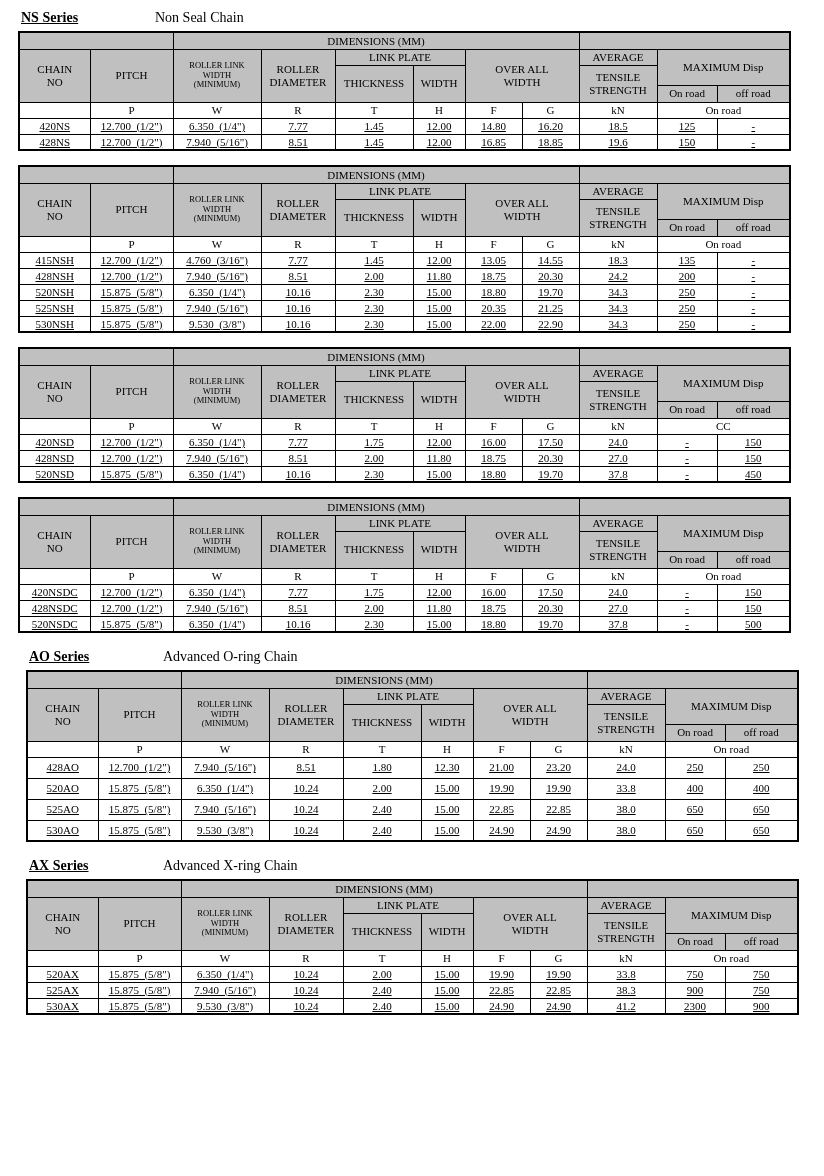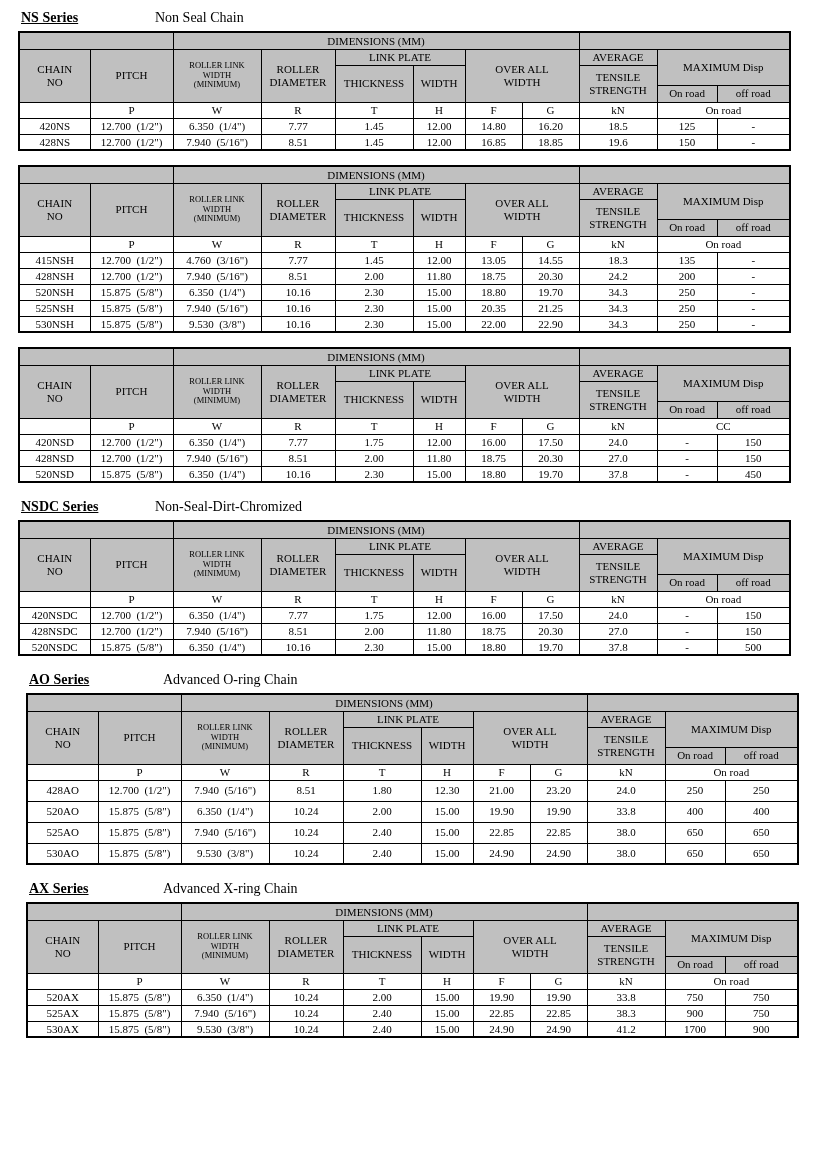--- a/index.html
+++ b/index.html
@@ -32,21 +32,21 @@
     overflow:hidden;
   }
   .spec thead th { background:var(--header-bg, #c0c0c0); }
   th.small-head { font-size:8.5px; line-height:1.15; }
   .hr1 { height:17px;padding-left:28px; }
   .hr2 { height:16px; }
   .hr3 { height:20px; }
   .hr4 { height:17px; }
   tr.units-row { height:16px; }
   tr.units-row td { background:#fff; }
-  tr.data-row { height:16px; }
+  tr.data-row { height:16px;text-decoration:underline; }
   tr.data-row td { background:#fff; white-space:pre; }
   .tbl-ao tr.data-row { height:21px; }
 </style>
 </head>
 <body>
 
 <div id="doc-root">
   <div class="section tbl-ns">
     <div class="title-line">
       <span class="series">NS Series</span><span class="subtitle">Non Seal Chain</span>
@@ -366,23 +366,20 @@
             <td>19.70</td>
             <td>37.8</td>
             <td>-</td>
             <td>450</td>
           </tr>
         </tbody>
     </table>
   </div>
 
   <div class="section tbl-nsdc">
-    <div class="title-line">
-      <span class="series">NSDC Series</span><span class="subtitle">Non-Seal-Dirt-Chromized</span>
-    </div>
     <table class="spec">
       <colgroup>
         <col style="width:71px">
           <col style="width:83px">
           <col style="width:88px">
           <col style="width:74px">
           <col style="width:78px">
           <col style="width:52px">
           <col style="width:57px">
           <col style="width:57px">
@@ -689,19 +686,19 @@
           <tr class="data-row">
             <td>530AX</td>
             <td>15.875  (5/8")</td>
             <td>9.530  (3/8")</td>
             <td>10.24</td>
             <td>2.40</td>
             <td>15.00</td>
             <td>24.90</td>
             <td>24.90</td>
             <td>41.2</td>
-            <td>1700</td>
+            <td>2300</td>
             <td>900</td>
           </tr>
         </tbody>
     </table>
   </div>
 </div>
 
 </body></html>

